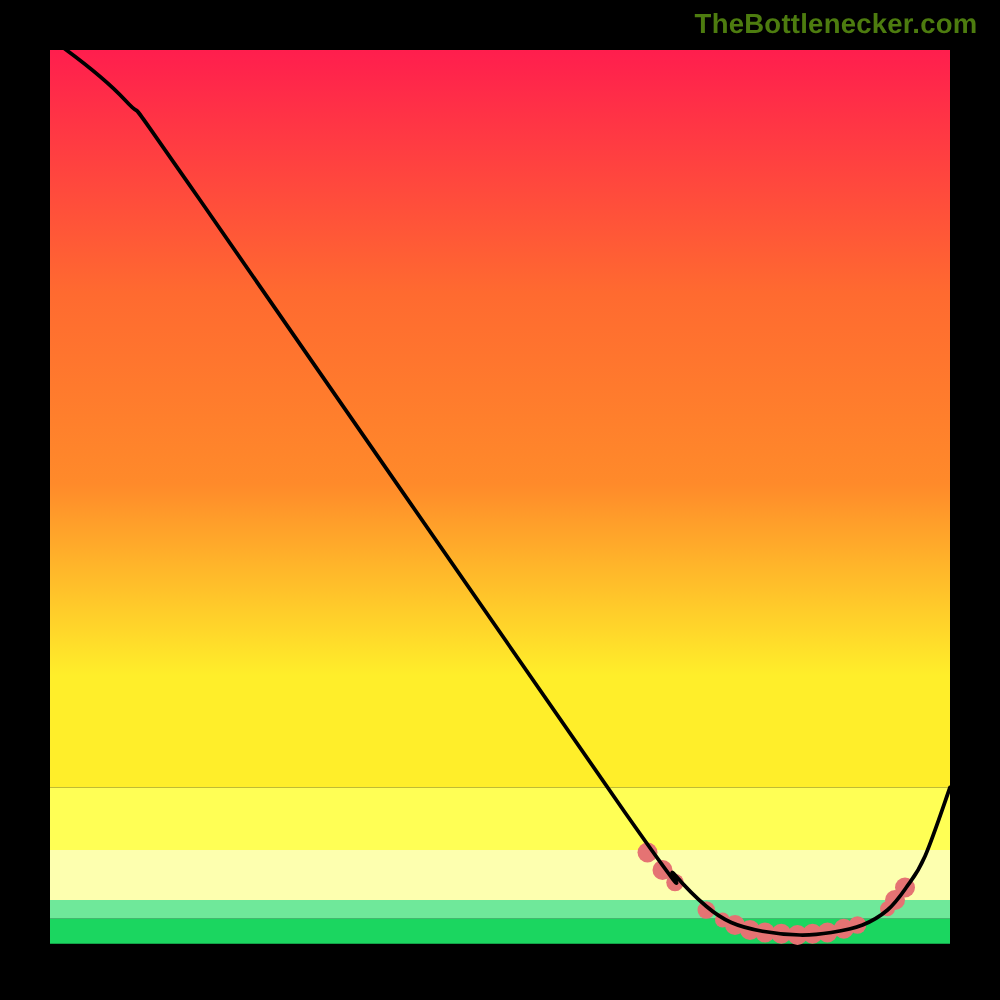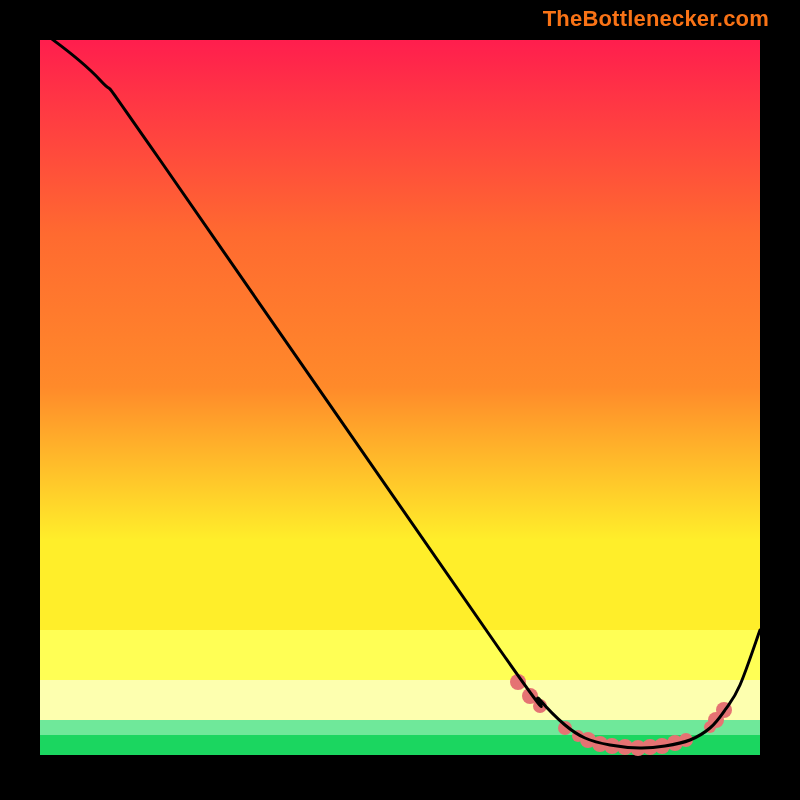--- a/index.html
+++ b/index.html
@@ -12,24 +12,24 @@
     overflow: hidden;
   }
   .container {
     position: relative;
     width: 800px;
     height: 800px;
   }
   .watermark {
     position: absolute;
     top: 6px;
-    right: 31px;
+    right: 18px;
     font-size: 22px;
     font-weight: bold;
-    color: #f97316;
+    color: #4d7c0f;
     letter-spacing: 0.2px;
     z-index: 50;
   }
   svg {
     display: block;
   }
 </style>
 </head>
 <body>
 

